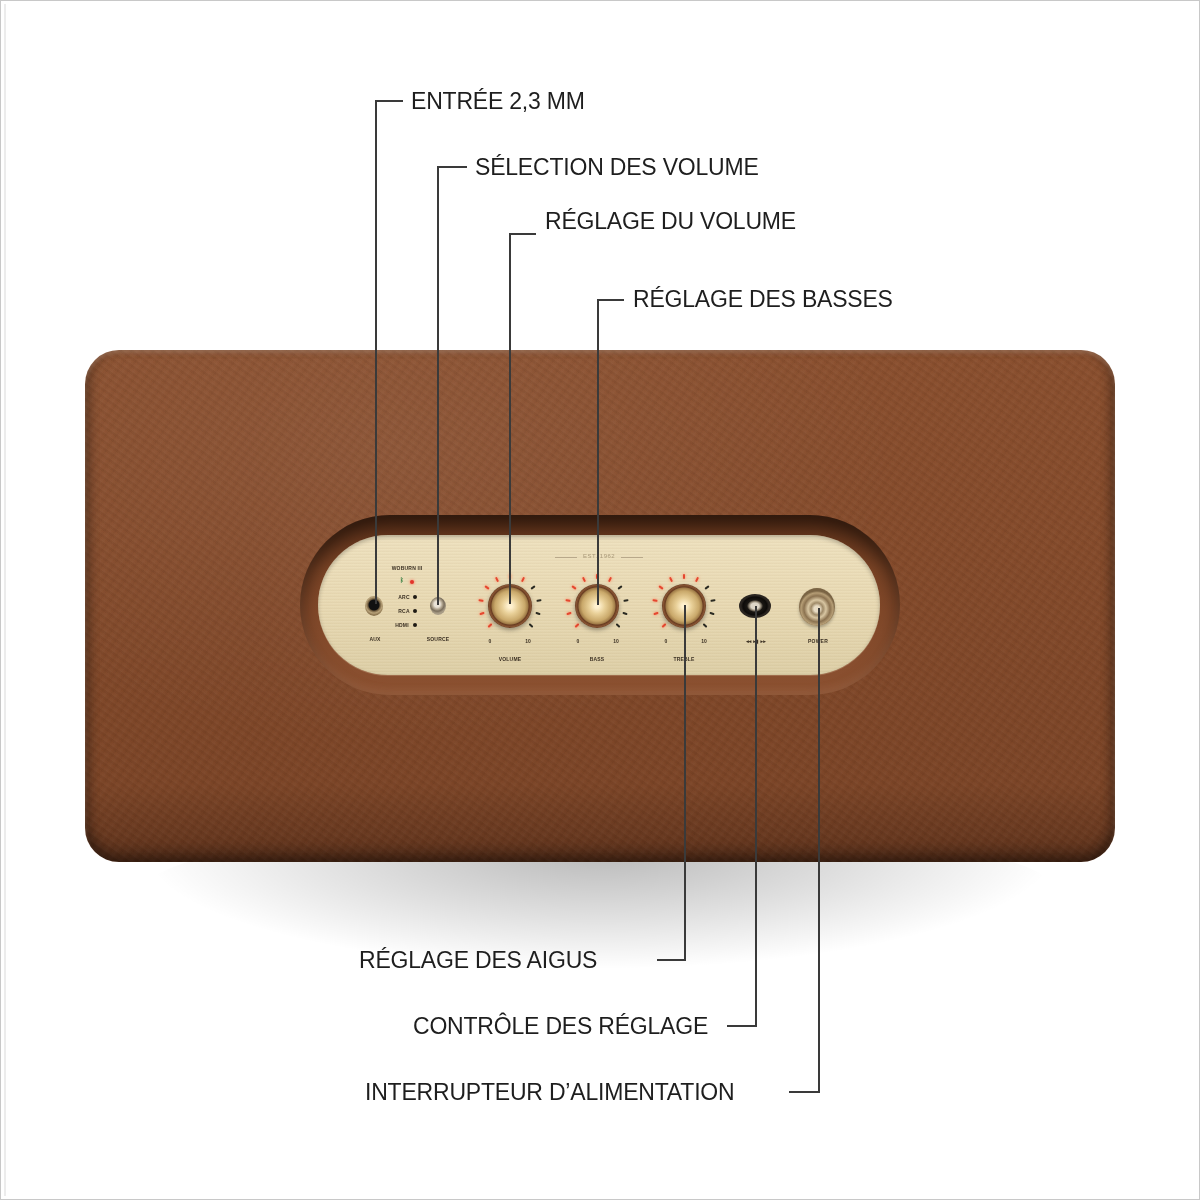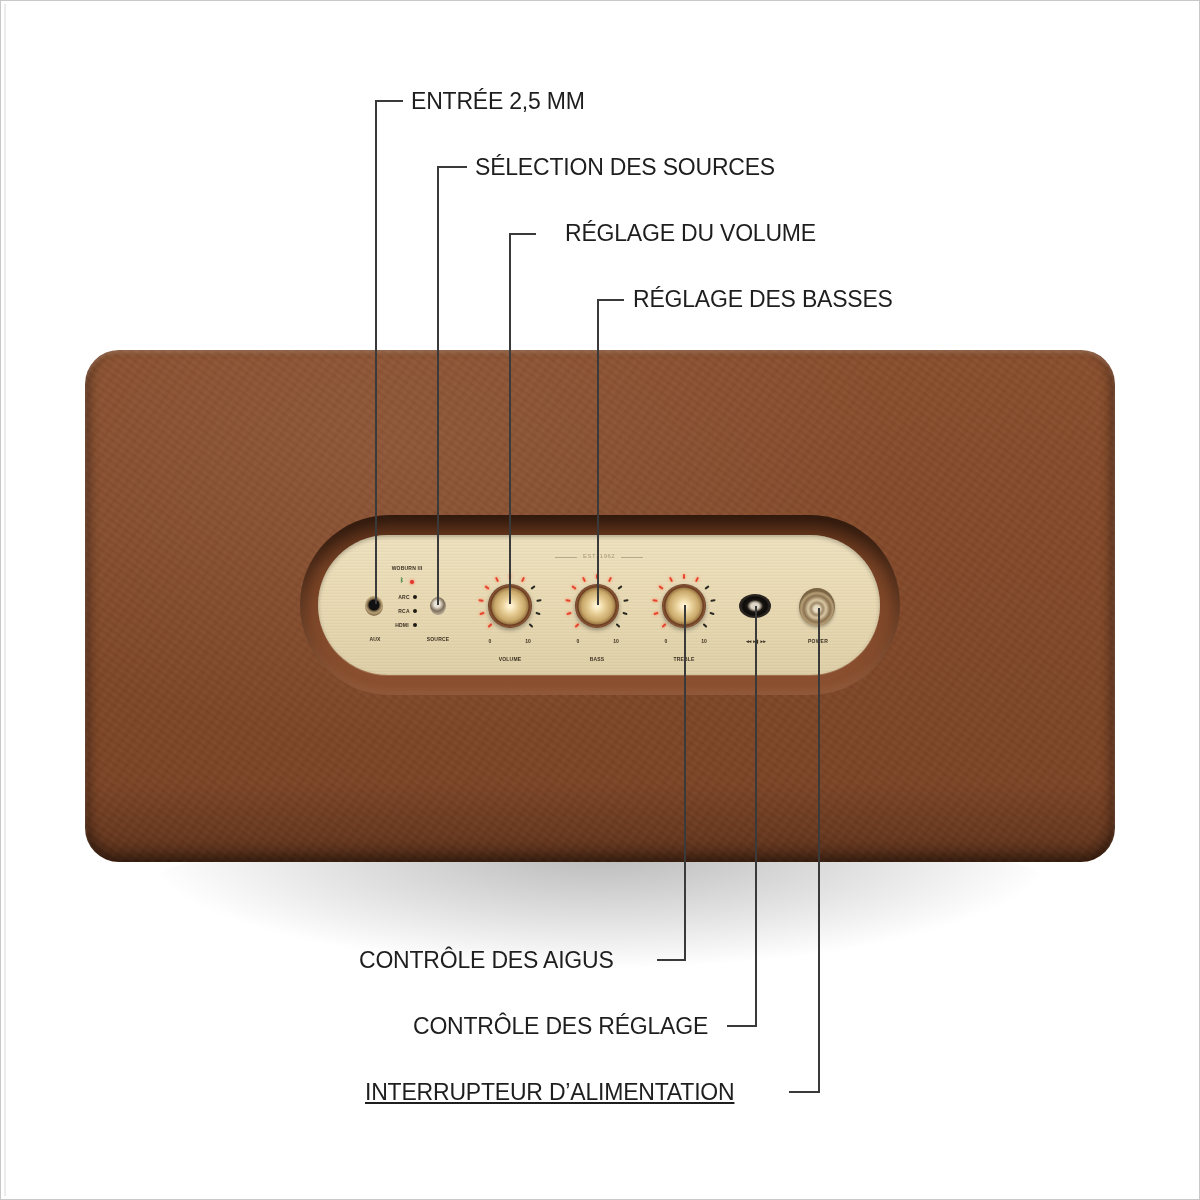--- a/index.html
+++ b/index.html
@@ -136,37 +136,37 @@
 <div class="plate-label" style="left:684px;top:656px;">TREBLE</div>
 
 <div class="media-switch"></div>
 <div class="plate-label" style="left:756px;top:638px;">◂◂ ▸▮ ▸▸</div>
 
 <div class="power-switch"></div>
 <div class="plate-label" style="left:818px;top:638px;">POWER</div>
 
 <div class="callout-line" style="left:375px;top:101px;width:2px;height:503px;"></div>
 <div class="callout-line" style="left:375px;top:100px;width:28px;height:2px;"></div>
-<div class="callout-text" style="left:411px;top:90px;">ENTRÉE 2,5 MM</div>
+<div class="callout-text" style="left:411px;top:90px;">ENTRÉE 2,3 MM</div>
 
 <div class="callout-line" style="left:437px;top:167px;width:2px;height:438px;"></div>
 <div class="callout-line" style="left:437px;top:166px;width:30px;height:2px;"></div>
-<div class="callout-text" style="left:475px;top:156px;">SÉLECTION DES SOURCES</div>
+<div class="callout-text" style="left:475px;top:156px;">SÉLECTION DES VOLUME</div>
 
 <div class="callout-line" style="left:509px;top:234px;width:2px;height:370px;"></div>
 <div class="callout-line" style="left:509px;top:233px;width:27px;height:2px;"></div>
-<div class="callout-text" style="left:545px;top:222px;margin-left:20px;">RÉGLAGE DU VOLUME</div>
+<div class="callout-text" style="left:545px;top:210px;">RÉGLAGE DU VOLUME</div>
 
 <div class="callout-line" style="left:597px;top:300px;width:2px;height:305px;"></div>
 <div class="callout-line" style="left:597px;top:299px;width:27px;height:2px;"></div>
 <div class="callout-text" style="left:633px;top:288px;">RÉGLAGE DES BASSES</div>
 
 <div class="callout-line" style="left:684px;top:605px;width:2px;height:356px;"></div>
 <div class="callout-line" style="left:657px;top:959px;width:29px;height:2px;"></div>
-<div class="callout-text" style="left:359px;top:949px;">CONTRÔLE DES AIGUS</div>
+<div class="callout-text" style="left:359px;top:949px;">RÉGLAGE DES AIGUS</div>
 
 <div class="callout-line" style="left:755px;top:606px;width:2px;height:421px;"></div>
 <div class="callout-line" style="left:727px;top:1025px;width:30px;height:2px;"></div>
 <div class="callout-text" style="left:413px;top:1015px;">CONTRÔLE DES RÉGLAGE</div>
 
 <div class="callout-line" style="left:818px;top:608px;width:2px;height:485px;"></div>
 <div class="callout-line" style="left:789px;top:1091px;width:31px;height:2px;"></div>
-<div class="callout-text" style="left:365px;top:1081px;text-decoration:underline;">INTERRUPTEUR D’ALIMENTATION</div>
+<div class="callout-text" style="left:365px;top:1081px;">INTERRUPTEUR D’ALIMENTATION</div>
 
 </body></html>

